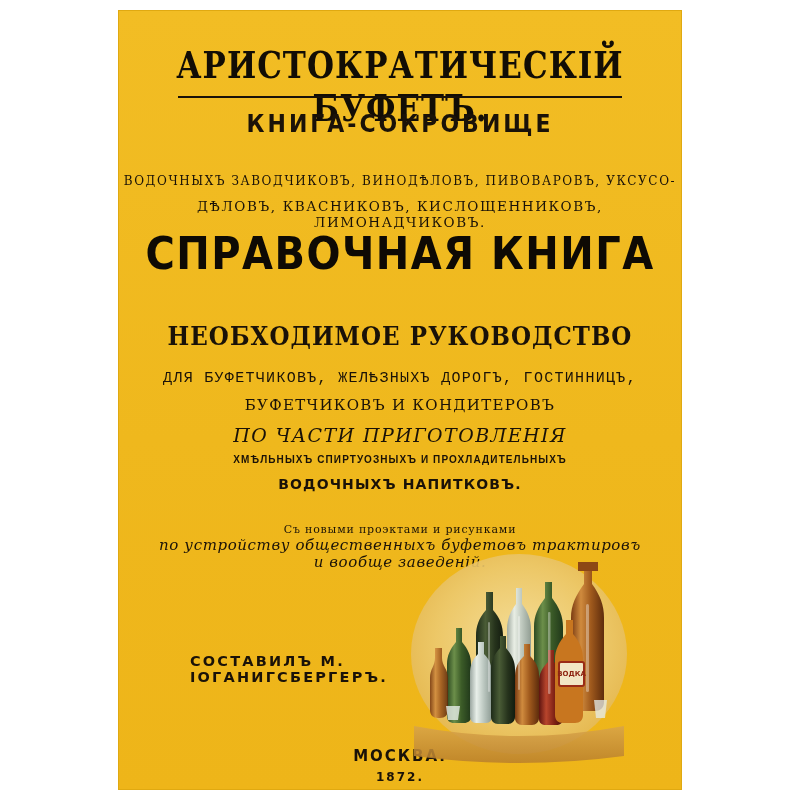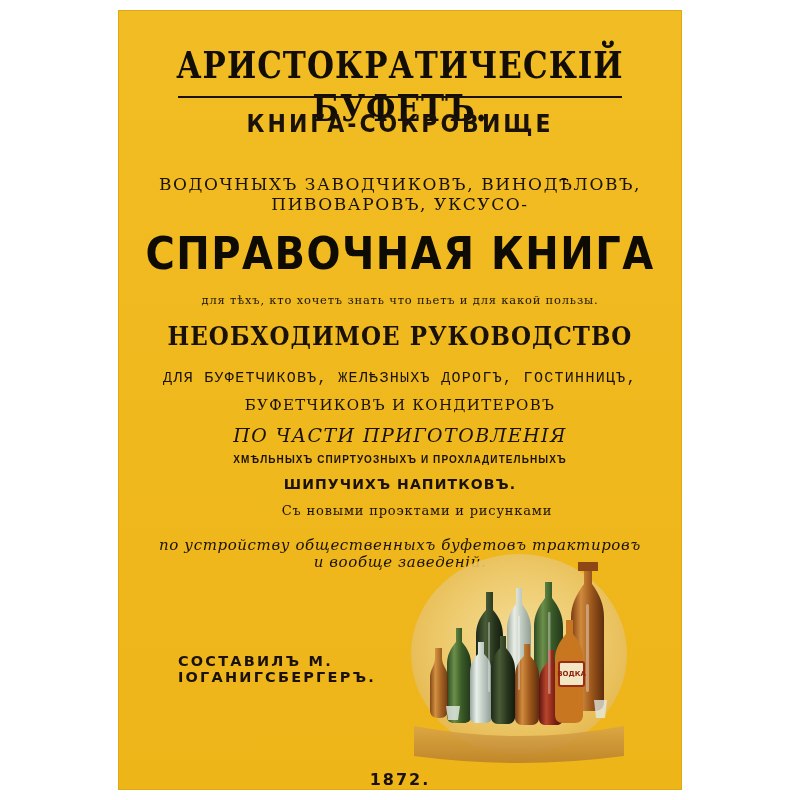--- a/index.html
+++ b/index.html
@@ -74,21 +74,21 @@
     transform-origin: center top;
   }
   .t-dlya1 {
     top: 138px;
     font-size: 11px;
     letter-spacing: 2px;
     font-family: "DejaVu Serif", serif;
   }
   .t-prof1 {
     top: 164px;
-    font-size: 17px;
+    font-size: 12px;
     letter-spacing: 1.6px;
     font-family: "DejaVu Serif", serif;
   }
   .t-prof2 {
     top: 188px;
     font-size: 13.5px;
     letter-spacing: 1.6px;
     font-family: "DejaVu Serif", serif;
   }
   .t-spravochnaya {
@@ -144,25 +144,24 @@
     text-align: center;
   }
   .t-hmel2 {
     top: 466px;
     font-size: 14px;
     font-weight: bold;
     letter-spacing: 1.1px;
     font-family: "DejaVu Sans", sans-serif;
   }
   .t-proekt {
-    top: 493px;
-    font-size: 13px;
+    top: 513px;
+    font-size: 11px;
     letter-spacing: 0.8px;
     font-family: "DejaVu Serif", serif;
-    margin-left: 17px;
   }
   .t-ustr1 {
     top: 526px;
     font-size: 15px;
     font-style: italic;
     letter-spacing: 0.6px;
     font-family: "DejaVu Serif", serif;
   }
   .t-ustr2 {
     top: 543px;
@@ -173,31 +172,32 @@
   }
   .t-author {
     top: 643px;
     font-size: 14.5px;
     font-weight: bold;
     letter-spacing: 2.2px;
     font-family: "DejaVu Sans", sans-serif;
     text-align: left;
     padding-left: 60px;
     width: 330px;
+    margin-left: 12px;
   }
   .t-city {
     top: 737px;
     font-size: 15px;
     font-weight: bold;
     letter-spacing: 2px;
     font-family: "DejaVu Sans", sans-serif;
   }
   .t-year {
     top: 760px;
-    font-size: 16px;
+    font-size: 12px;
     font-weight: bold;
     letter-spacing: 2px;
     font-family: "DejaVu Sans", sans-serif;
   }
 
   
   .illus {
     position: absolute;
     left: 290px;
     top: 540px;
@@ -215,38 +215,39 @@
 
 <div id="page">
 
   <div class="cover">
     <div class="inner">
 
       <div class="line t-main">АРИСТОКРАТИЧЕСКІЙ БУФЕТЪ.</div>
       <div class="rule"></div>
       <div class="line t-sub1">КНИГА-СОКРОВИЩЕ</div>
       <div class="line t-prof1">ВОДОЧНЫХЪ ЗАВОДЧИКОВЪ, ВИНОДѢЛОВЪ, ПИВОВАРОВЪ, УКСУСО-</div>
+      <div class="line t-prof2">ДѢЛОВЪ, КВАСНИКОВЪ, КИСЛОЩЕННИКОВЪ, ЛИМОНАДЧИКОВЪ.</div>
 
       <div class="line t-spravochnaya">СПРАВОЧНАЯ КНИГА</div>
-      <div class="line t-dlyatekh">для тѣхъ, кто хочетъ знать что пьетъ и для какой пользы.</div>
 
       <div class="line t-neobhodimoe">НЕОБХОДИМОЕ РУКОВОДСТВО</div>
       <div class="line t-bufet1">ДЛЯ БУФЕТЧИКОВЪ, ЖЕЛѢЗНЫХЪ ДОРОГЪ, ГОСТИННИЦЪ,</div>
       <div class="line t-bufet2">БУФЕТЧИКОВЪ И КОНДИТЕРОВЪ</div>
 
       <div class="line t-pochasti">ПО ЧАСТИ ПРИГОТОВЛЕНІЯ</div>
       <div class="line t-hmel1">ХМѢЛЬНЫХЪ  СПИРТУОЗНЫХЪ И ПРОХЛАДИТЕЛЬНЫХЪ</div>
-      <div class="line t-hmel2">ШИПУЧИХЪ НАПИТКОВЪ.</div>
+      <div class="line t-hmel2">ВОДОЧНЫХЪ НАПИТКОВЪ.</div>
 
       <div class="line t-proekt">Съ новыми проэктами и рисунками</div>
       <div class="line t-ustr1">по устройству общественныхъ буфетовъ трактировъ</div>
       <div class="line t-ustr2">и вообще заведеній.</div>
 
       <div class="line t-author">СОСТАВИЛЪ  М. ІОГАНИГСБЕРГЕРЪ.</div>
 
+      <div class="line t-city">МОСКВА.</div>
       <div class="line t-year">1872.</div>
 
       <div class="illus">
         <svg class="illus-bg" viewBox="0 0 222 218" xmlns="http://www.w3.org/2000/svg">
           <defs>
             <radialGradient id="bgGrad" cx="50%" cy="45%" r="65%">
               <stop offset="0%" stop-color="#f6e3a8"></stop>
               <stop offset="60%" stop-color="#ecc96f"></stop>
               <stop offset="100%" stop-color="#e0b04a"></stop>
             </radialGradient>

